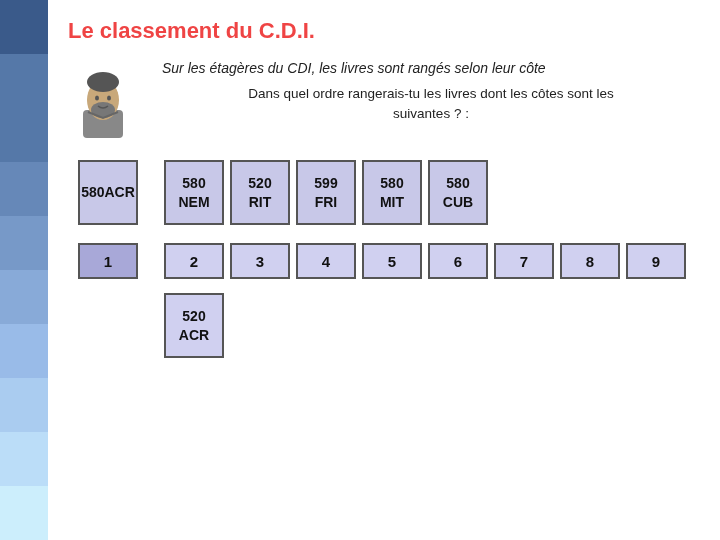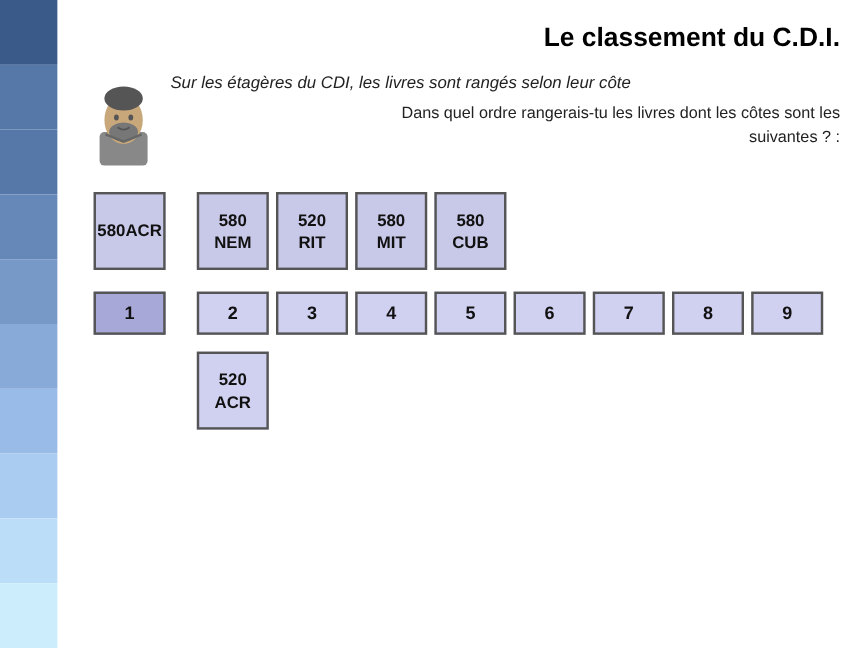--- a/index.html
+++ b/index.html
@@ -32,33 +32,33 @@
       position: absolute;
       left: 48px;
       top: 0;
       width: 672px;
       height: 540px;
       background: #fff;
       padding: 10px 20px;
     }
 
     .page-title {
-      text-align: right;
+      text-align: left;
       font-size: 22px;
       font-weight: bold;
-      color: #000000;
+      color: #ef4444;
       margin-bottom: 16px;
       margin-top: 8px;
     }
 
     .header-area {
       display: flex;
       align-items: flex-start;
       margin-bottom: 10px;
-      gap: 4px;
+      gap: 24px;
     }
 
     .avatar-img {
       width: 70px;
       height: 80px;
       flex-shrink: 0;
     }
 
     .header-text {
       flex: 1;
@@ -67,21 +67,21 @@
     .subtitle {
       font-size: 14px;
       color: #222;
       margin-bottom: 8px;
       font-style: italic;
     }
 
     .instruction {
       font-size: 13.5px;
       color: #222;
-      text-align: right;
+      text-align: center;
       line-height: 1.5;
     }
 
     
     .books-section {
       margin-top: 20px;
       display: flex;
       align-items: center;
       gap: 6px;
       padding-left: 10px;
@@ -207,20 +207,21 @@
     <div class="book-card first">
       <span>580</span>
         <br>
       <span>ACR</span>
     </div>
 
     <div style="width:14px; flex-shrink:0;"></div>
 
     <div class="book-card">580<br>NEM</div>
     <div class="book-card">520<br>RIT</div>
+    <div class="book-card">599<br>FRI</div>
     <div class="book-card">580<br>MIT</div>
     <div class="book-card">580<br>CUB</div>
   </div>
 
   <div class="numbers-section">
 
     <div style="display:flex; flex-direction:column; align-items:center; gap:4px;">
       <div class="num-box filled">1</div>
     </div>
     <div style="width:14px; flex-shrink:0;"></div>

